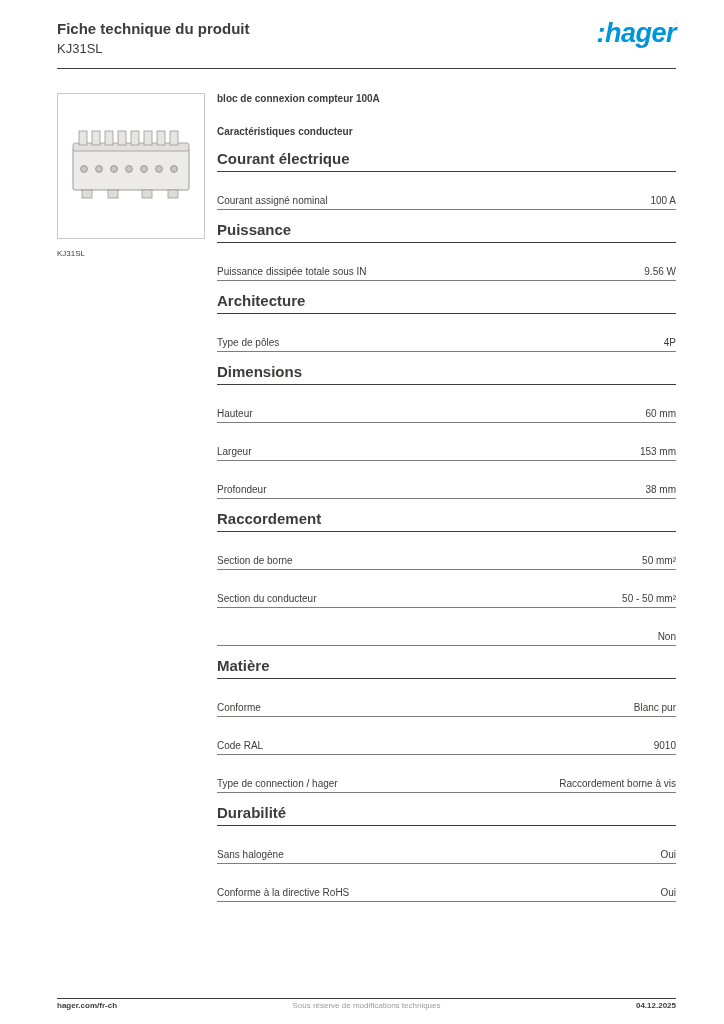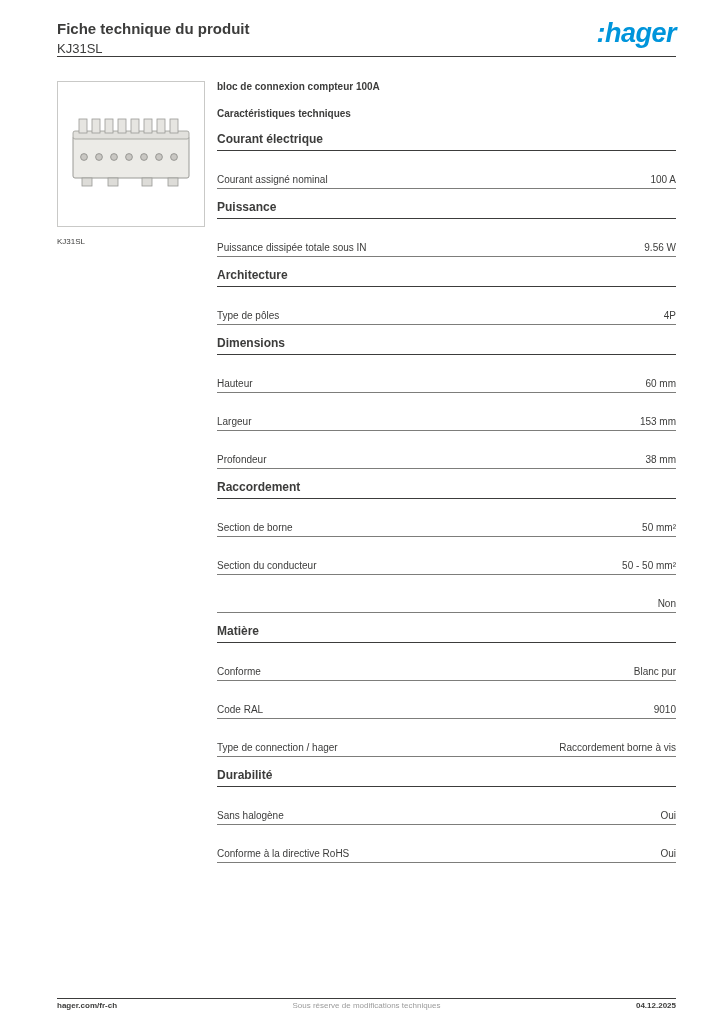--- a/index.html
+++ b/index.html
@@ -8,38 +8,38 @@
     width:724px; height:1024px;
     font-family:"Liberation Sans", sans-serif;
     color:#3c3c3b;
     position:relative;
     overflow:hidden;
   }
   .page { padding:20px 48px 0 57px; height:100%; }
 
   
   .header { display:flex; justify-content:space-between; align-items:flex-start;
-            border-bottom:1px solid #3c3c3b; }
+            padding-bottom:12px; border-bottom:1px solid #3c3c3b; }
   .header-title { font-size:15px; font-weight:bold; }
   .header-subtitle { font-size:13px; margin-top:4px; font-weight:normal; }
   .logo { font-size:27px; font-weight:bold; letter-spacing:-0.5px; line-height:1;font-style:italic; }
 
   
   .main { display:flex; margin-top:24px; gap:12px; }
   .left-col { width:148px; flex-shrink:0; }
   .image-box { width:148px; height:146px; border:1px solid #c9c9c7;
                display:flex; align-items:center; justify-content:center; background:#fff; }
   .image-caption { font-size:8px; color:#3c3c3b; margin-top:10px; }
 
   .right-col { flex:1; min-width:0; }
-  .product-name { font-size:10px; font-weight:bold; margin-bottom:16px; }
+  .product-name { font-size:10px; font-weight:bold; margin-bottom:22px; }
   .char-title { font-size:10px; font-weight:bold; margin-bottom:13px; }
 
   .section { margin-bottom:11px; }
-  .section-title { font-size:12px; font-weight:bold; padding-bottom:4px;
+  .section-title { font-size:15px; font-weight:bold; padding-bottom:4px;
                    border-bottom:1px solid #3c3c3b; }
   .row { display:flex; justify-content:space-between; align-items:flex-end;
          font-size:10px; padding:3px 0 3px; border-bottom:1px solid #7d7d7b;
          min-height:15px;margin-top:20px; }
   .row .lbl { text-align:left; }
   .row .val { text-align:right; white-space:nowrap; }
 
   
   .footer { position:absolute; left:57px; right:48px; bottom:14px;
             border-top:1px solid #3c3c3b; padding-top:2px;
@@ -98,21 +98,21 @@
             <rect x="74" y="66" width="10" height="8"></rect>
             <rect x="100" y="66" width="10" height="8"></rect>
           </g>
         </svg>
       </div>
       <div class="image-caption">KJ31SL</div>
     </div>
 
     <div class="right-col">
       <div class="product-name">bloc de connexion compteur 100A</div>
-      <div class="char-title">Caractéristiques techniques</div>
+      <div class="char-title">Caractéristiques conducteur</div>
 
       <div class="section">
         <div class="section-title">Courant électrique</div>
         <div class="row">
           <span class="lbl">Courant assigné nominal</span>
           <span class="val">100 A</span>
         </div>
       </div>
 
       <div class="section">

